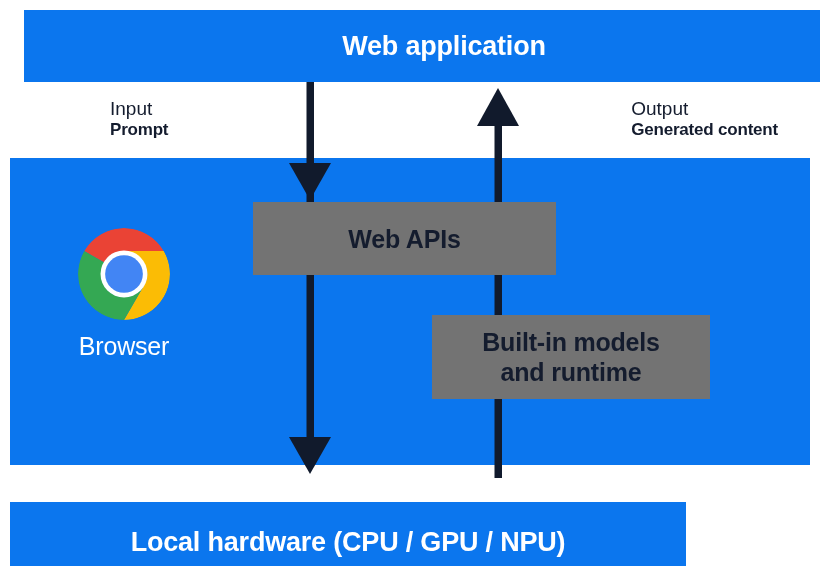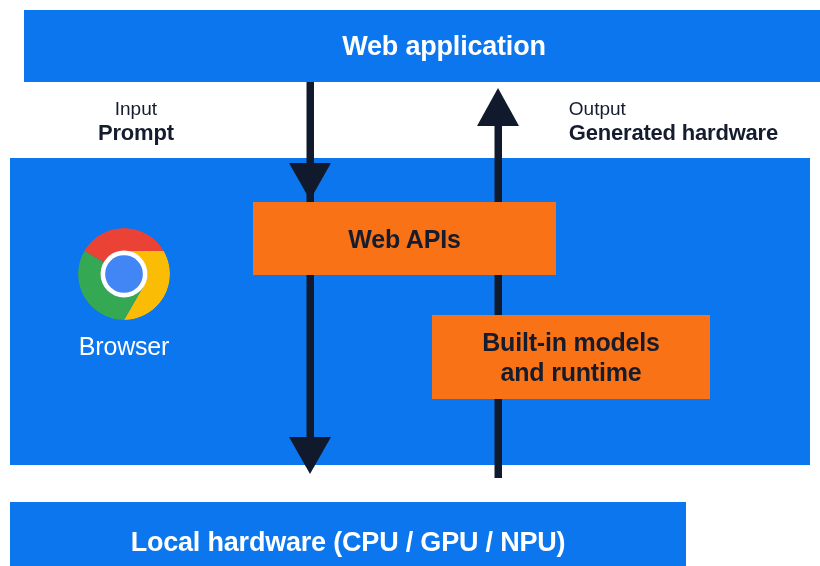--- a/index.html
+++ b/index.html
@@ -64,49 +64,49 @@
     color: #141c2e;
     line-height: 1.18;
   }
   .edge-label .kicker {
     display: block;
     font-size: 19px;
     font-weight: 400;
   }
   .edge-label .value {
     display: block;
-    font-size: 22px;
+    font-size: 17px;
     font-weight: 700;
     letter-spacing: -0.2px;
   }
   #label-input {
-    left: 98px;
+    left: 110px;
     top: 98px;
-    text-align: center;
+    text-align: left;
   }
   #label-output {
     right: 42px;
     top: 98px;
     text-align: left;
   }
 
   
   #arrow-layer {
     position: absolute;
     left: 0;
     top: 0;
     width: 820px;
     height: 566px;
     pointer-events: none;
   }
 
   
   .yellow-box {
     position: absolute;
-    background: #f97316;
+    background: #737373;
     display: flex;
     align-items: center;
     justify-content: center;
     text-align: center;
     color: #141c2e;
     font-weight: 700;
     letter-spacing: -0.2px;
     line-height: 1.2;
   }
   #box-web-apis {
@@ -185,21 +185,21 @@
     </g>
   </svg>
 
   <div class="edge-label" id="label-input">
     <span class="kicker">Input</span>
     <span class="value">Prompt</span>
   </div>
 
   <div class="edge-label" id="label-output">
     <span class="kicker">Output</span>
-    <span class="value">Generated hardware</span>
+    <span class="value">Generated content</span>
   </div>
 
   <div class="yellow-box" id="box-web-apis">
     <span class="box-label">Web APIs</span>
   </div>
 
   <div class="yellow-box" id="box-builtin-models">
     <span class="box-label">Built-in models
 and runtime</span>
   </div>

